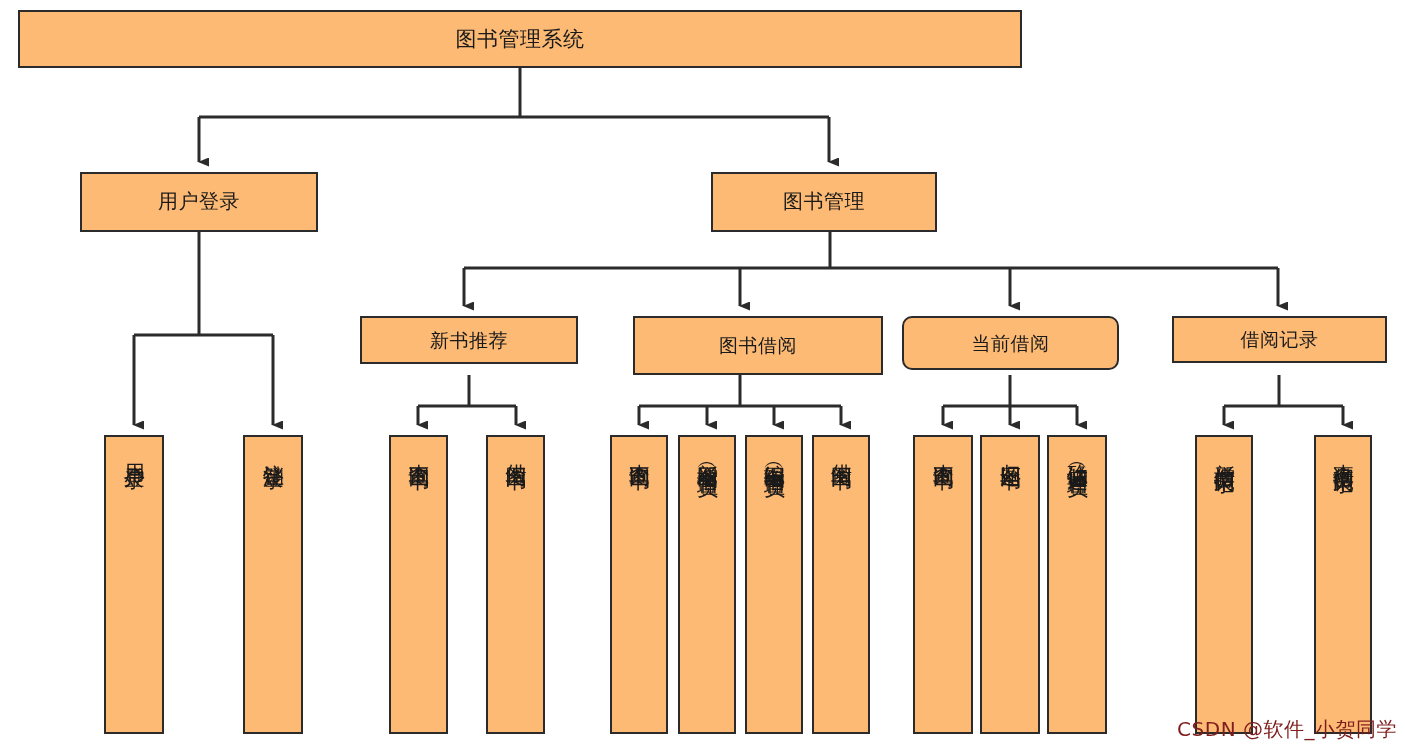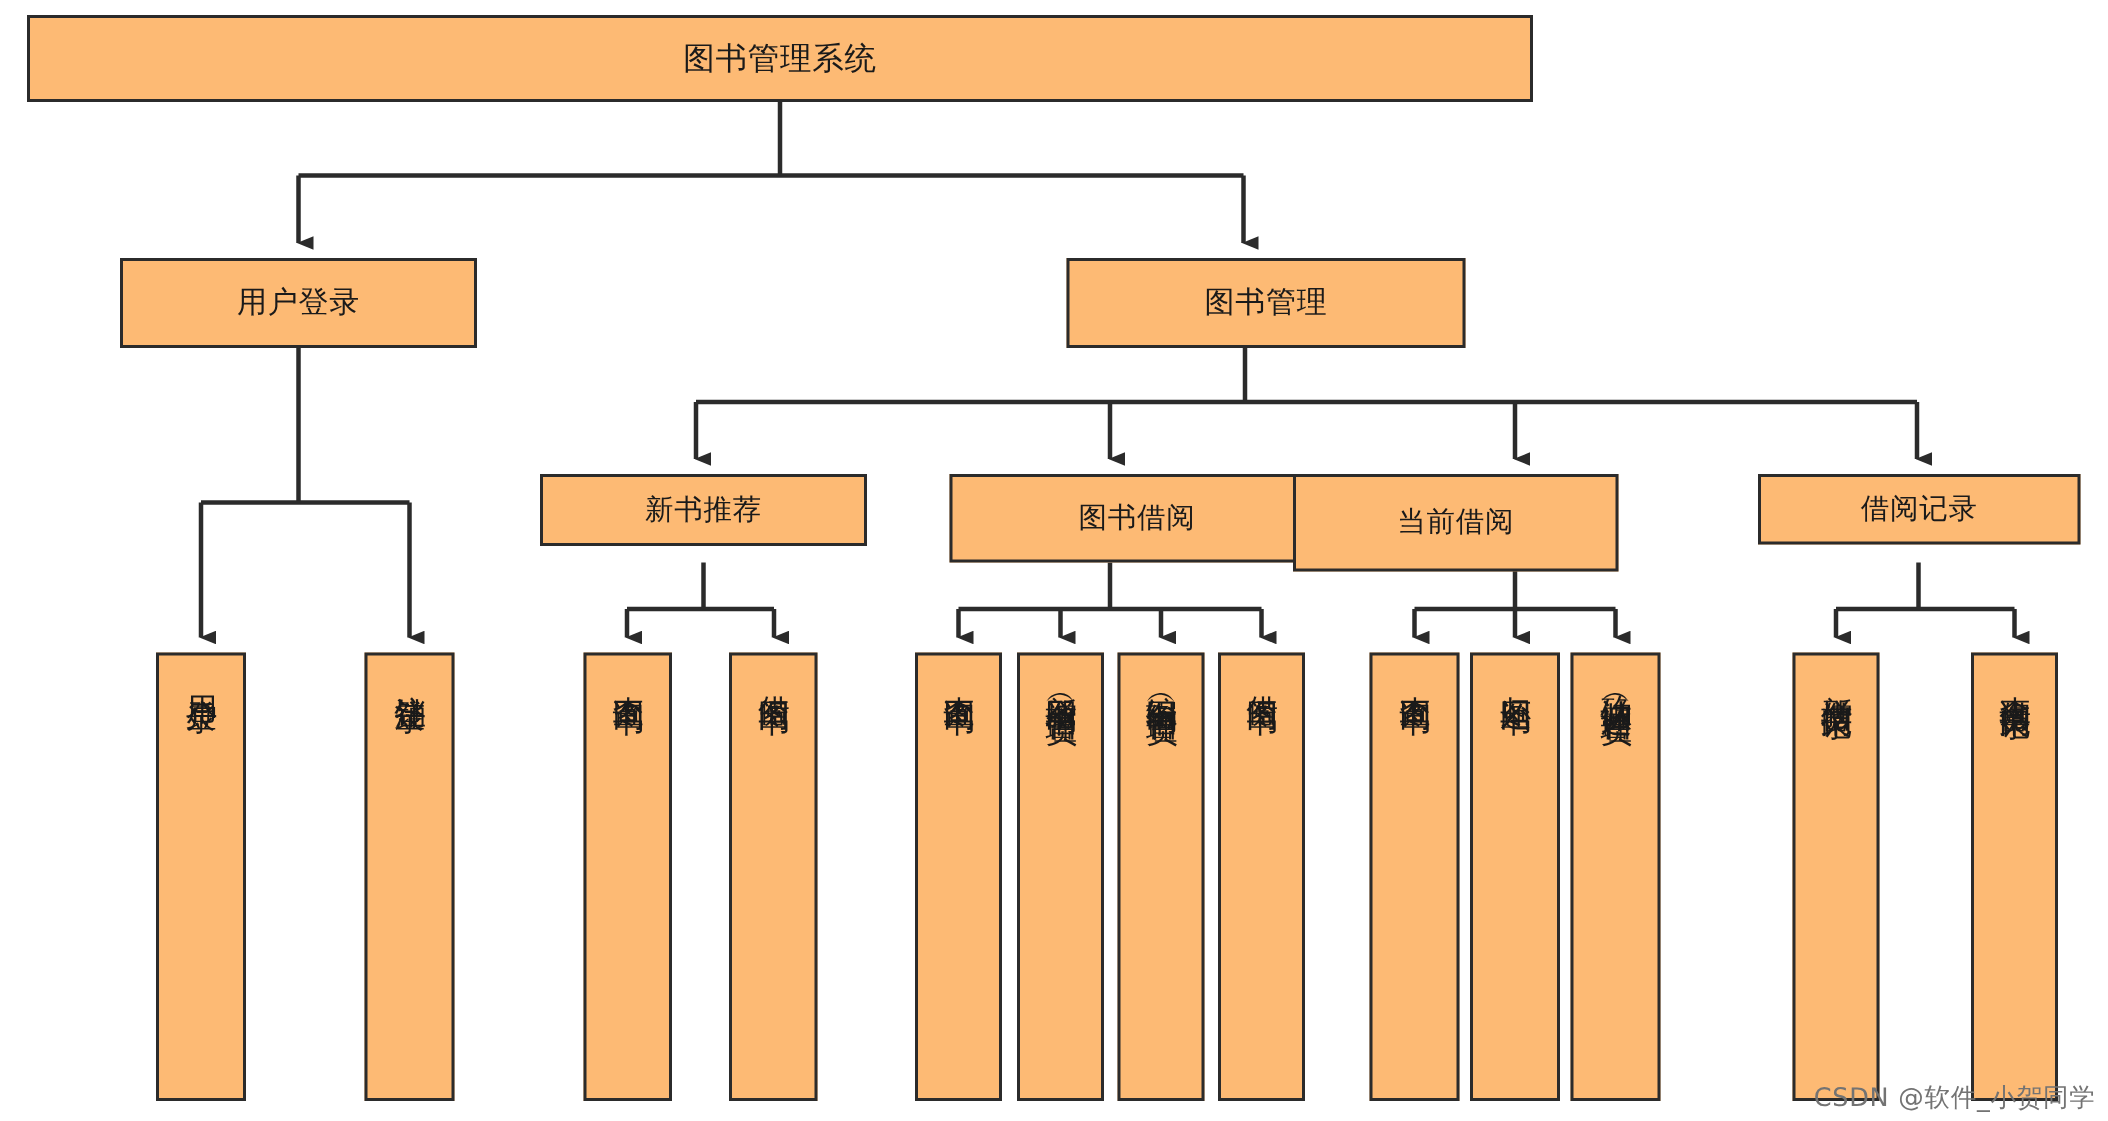--- a/index.html
+++ b/index.html
@@ -60,22 +60,22 @@
     writing-mode: vertical-rl;
     text-orientation: upright;
     letter-spacing: 2px;
     line-height: 1.0;
     white-space: nowrap;
   }
   #watermark {
     position: absolute;
     right: 8px;
     bottom: 4px;
-    font-size: 17px;
-    color: #737373;
+    font-size: 20px;
+    color: #7f1d1d;
     white-space: nowrap;
     letter-spacing: 0.5px;
   }
 </style>
 </head>
 <body>
 
 <div id="diagram-root">
 
   <svg id="tree-svg" viewBox="0 0 1405 747" xmlns="http://www.w3.org/2000/svg">
@@ -131,33 +131,33 @@
   </svg>
 
   <div class="node-box node-root" style="left:18px; top:10px; width:1004px; height:58px;">
     <span class="node-label">图书管理系统</span>
   </div>
 
   <div class="node-box node-mid" style="left:80px; top:172px; width:238px; height:60px;">
     <span class="node-label">用户登录</span>
   </div>
 
-  <div class="node-box node-mid" style="left:711px; top:172px; width:266px; height:60px;">
+  <div class="node-box node-mid" style="left:711px; top:172px; width:226px; height:60px;">
     <span class="node-label">图书管理</span>
   </div>
 
   <div class="node-box node-sub" style="left:360px; top:316px; width:218px; height:48px;">
     <span class="node-label">新书推荐</span>
   </div>
 
   <div class="node-box node-sub" style="left:633px; top:316px; width:250px; height:59px;">
     <span class="node-label">图书借阅</span>
   </div>
 
-  <div class="node-box node-sub" style="left:862px; top:316px; width:217px; height:65px;">
+  <div class="node-box node-sub" style="left:902px; top:316px; width:217px; height:54px;border-radius:10px;">
     <span class="node-label">当前借阅</span>
   </div>
 
   <div class="node-box node-sub" style="left:1172px; top:316px; width:215px; height:47px;">
     <span class="node-label">借阅记录</span>
   </div>
 
   <div class="node-box node-leaf" style="left:104px; top:435px; width:60px; height:299px;">
     <span class="node-label">用户登录</span>
   </div>

